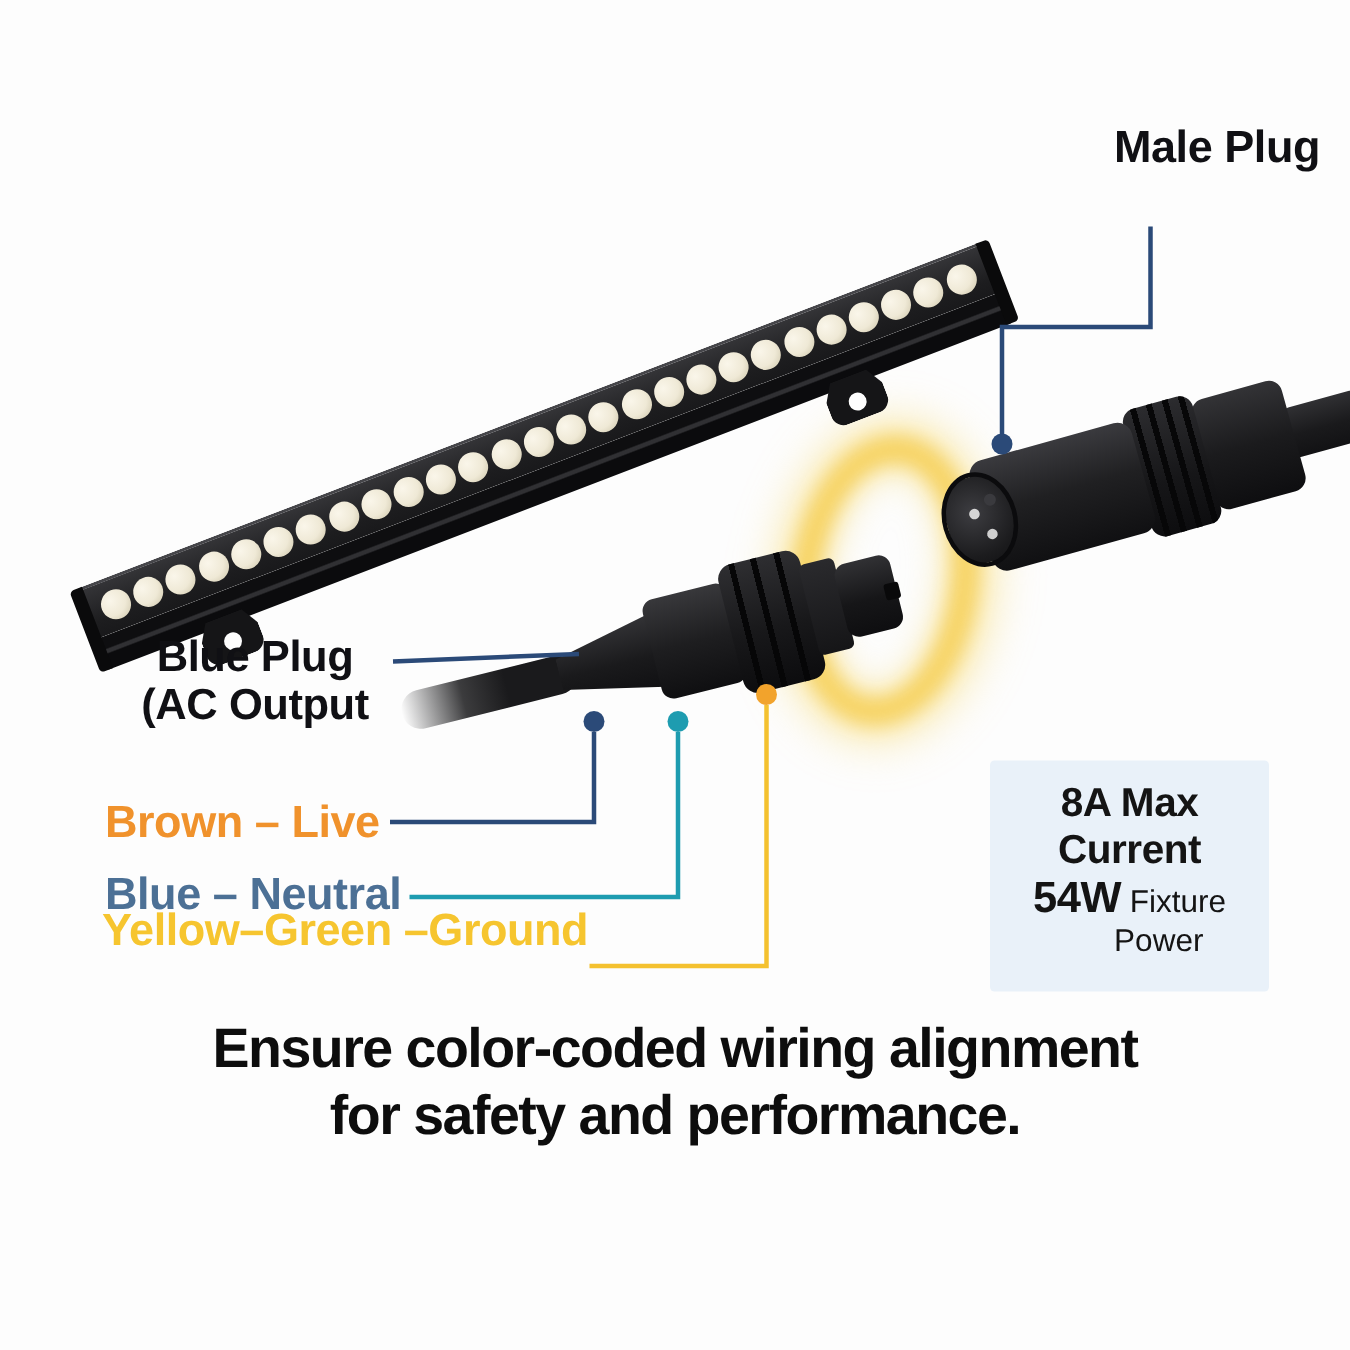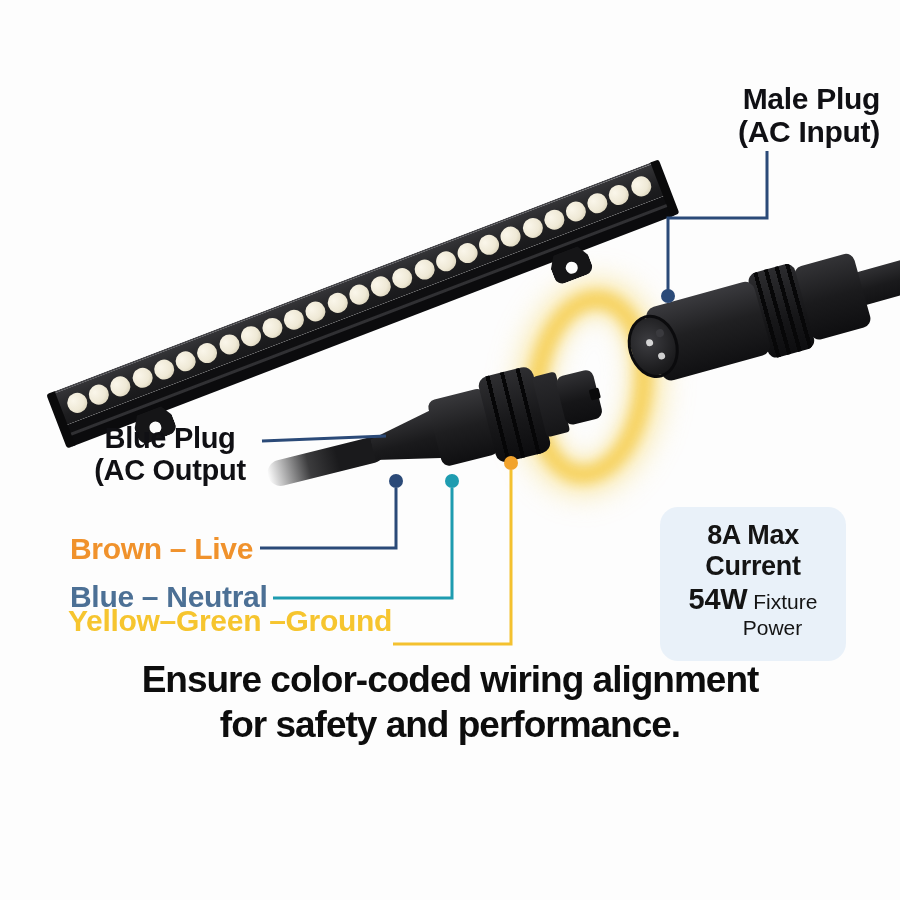--- a/index.html
+++ b/index.html
@@ -99,29 +99,29 @@
   .lbl{position:absolute;z-index:6;color:var(--ink);font-weight:bold;letter-spacing:-.3px;}
   .lbl-male{left:658px;top:82px;width:222px;text-align:right;font-size:30px;line-height:33px;}
   .lbl-blue{left:72px;top:422px;width:196px;text-align:center;font-size:29px;line-height:32px;}
   .wire-lbl{position:absolute;z-index:6;font-weight:bold;font-size:30px;letter-spacing:-.3px;}
   .wire-brown{left:70px;top:532px;color:var(--brown_label);}
   .wire-blue{left:70px;top:580px;color:var(--blue_label);}
   .wire-yellow{left:68px;top:604px;color:var(--yellow_label);}
 
   
   .spec{position:absolute;left:660px;top:507px;width:186px;height:154px;z-index:5;
-    background:var(--spec_box_bg);border-radius:18px;text-align:center;color:#141414;
+    background:var(--spec_box_bg);border-radius:3px;text-align:center;color:#141414;
     padding-top:13px;}
   .spec .big{font-size:27px;font-weight:bold;line-height:31px;letter-spacing:-.3px;}
   .spec .mid{font-size:21px;line-height:26px;margin-top:4px;}
   .spec .mid .val{font-size:29px;font-weight:bold;letter-spacing:-.3px;}
   .spec .small{font-size:21px;line-height:25px;margin-left:39px;}
 
   
-  .footer{position:absolute;left:0;top:657px;width:900px;text-align:center;z-index:5;
+  .footer{position:absolute;left:0;top:676px;width:900px;text-align:center;z-index:5;
     color:#0d0d0d;font-weight:bold;font-size:37px;line-height:45px;letter-spacing:-1px;}
 </style>
 </head>
 <body>
 
 <div class="stage">
 
   <div class="glow">
     <div class="glow-ring"></div>
   </div>
@@ -191,21 +191,20 @@
     <polyline class="ln-navy" points="260,548 396,548 396,488"></polyline>
     <circle class="dot-navy" cx="396" cy="481" r="7"></circle>
     <polyline class="ln-teal" points="273,598 452,598 452,488"></polyline>
     <circle class="dot-teal" cx="452" cy="481" r="7"></circle>
     <polyline class="ln-yellow" points="393,644 511,644 511,470"></polyline>
     <circle class="dot-orange" cx="511" cy="463" r="7"></circle>
   </svg>
 
   <div class="lbl lbl-male">
     <div>Male Plug</div>
-    <div>(AC Input)</div>
   </div>
 
   <div class="lbl lbl-blue">
     <div>Blue Plug</div>
     <div>(AC Output</div>
   </div>
 
   <div class="wire-lbl wire-brown">Brown – Live</div>
   <div class="wire-lbl wire-blue">Blue – Neutral</div>
   <div class="wire-lbl wire-yellow">Yellow–Green –Ground</div>

